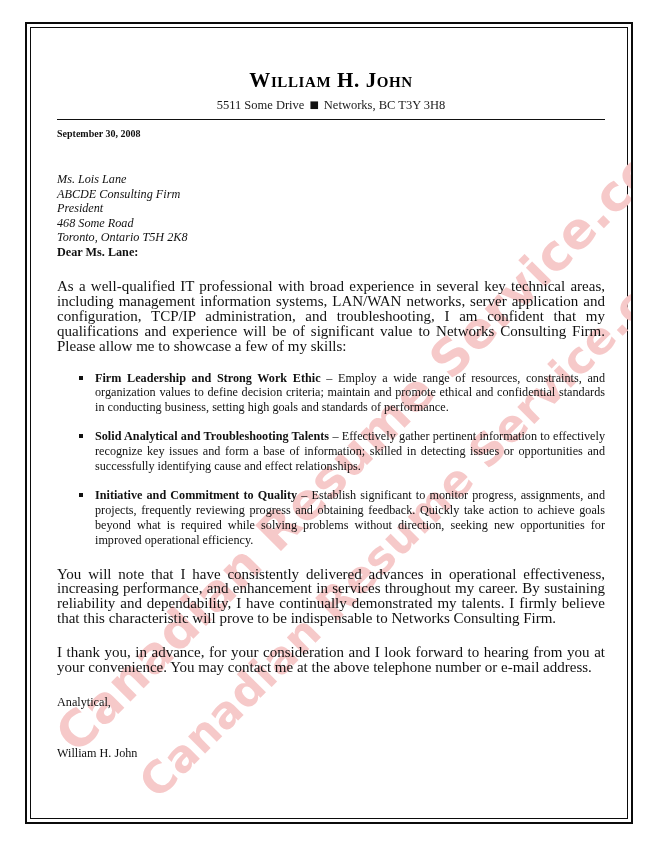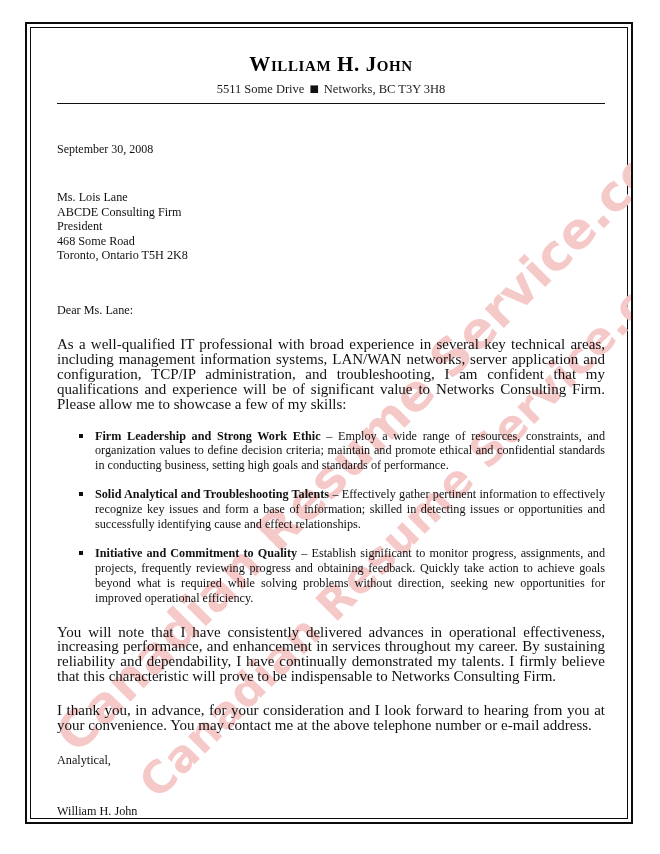--- a/index.html
+++ b/index.html
@@ -65,21 +65,21 @@
     font-size: 44px;
     left: 120px;
     top: 740px;
     transform: rotate(-45deg);
     transform-origin: left center;
   }
 
   
   #doc-content {
     position: absolute;
-    left: 0; top: 0;
+    left: 0; top: 16px;
     width: 608px;
     height: 802px;
     z-index: 10;
     box-sizing: border-box;
     padding: 28px 30px 0 30px;
   }
 
   
   #letterhead {
     text-align: center;
@@ -108,31 +108,33 @@
   }
   #letterhead-rule {
     border: 0;
     border-top: 1px solid #111111;
     margin: 5px 0 0 0;
     width: 100%;
   }
 
   
   #date-line {
-    font-size: 12px;
-    margin-top: 38px;
+    font-size: 10px;
+    margin-top: 8px;
+    font-weight: bold;
   }
   #recipient-block {
     margin-top: 33px;
     font-size: 12.2px;
     line-height: 14.6px;
+    font-style: italic;
   }
   #salutation {
-    margin-top: 40px;
-    font-size: 12.2px;
+    font-size: 12.2px;
+    font-weight: bold;
   }
   .body-para {
     margin-top: 19px;
     font-size: 15px;
     line-height: 14.9px;
     text-align: justify;
   }
 
   #skills-list {
     margin: 17px 0 0 0;

